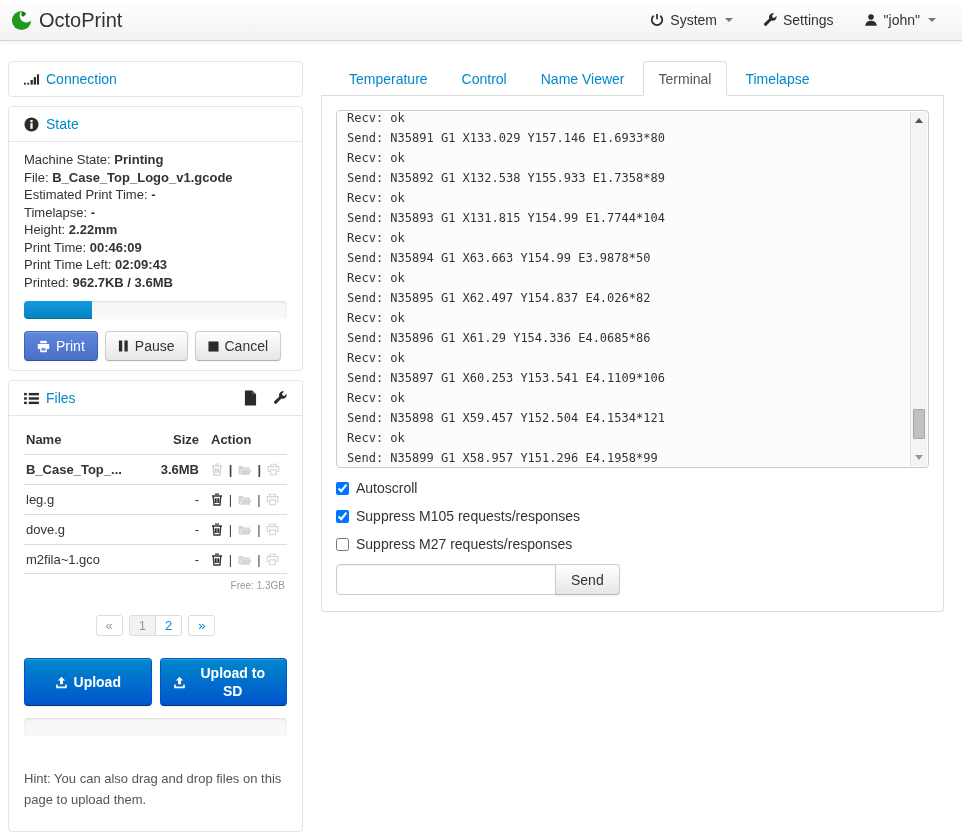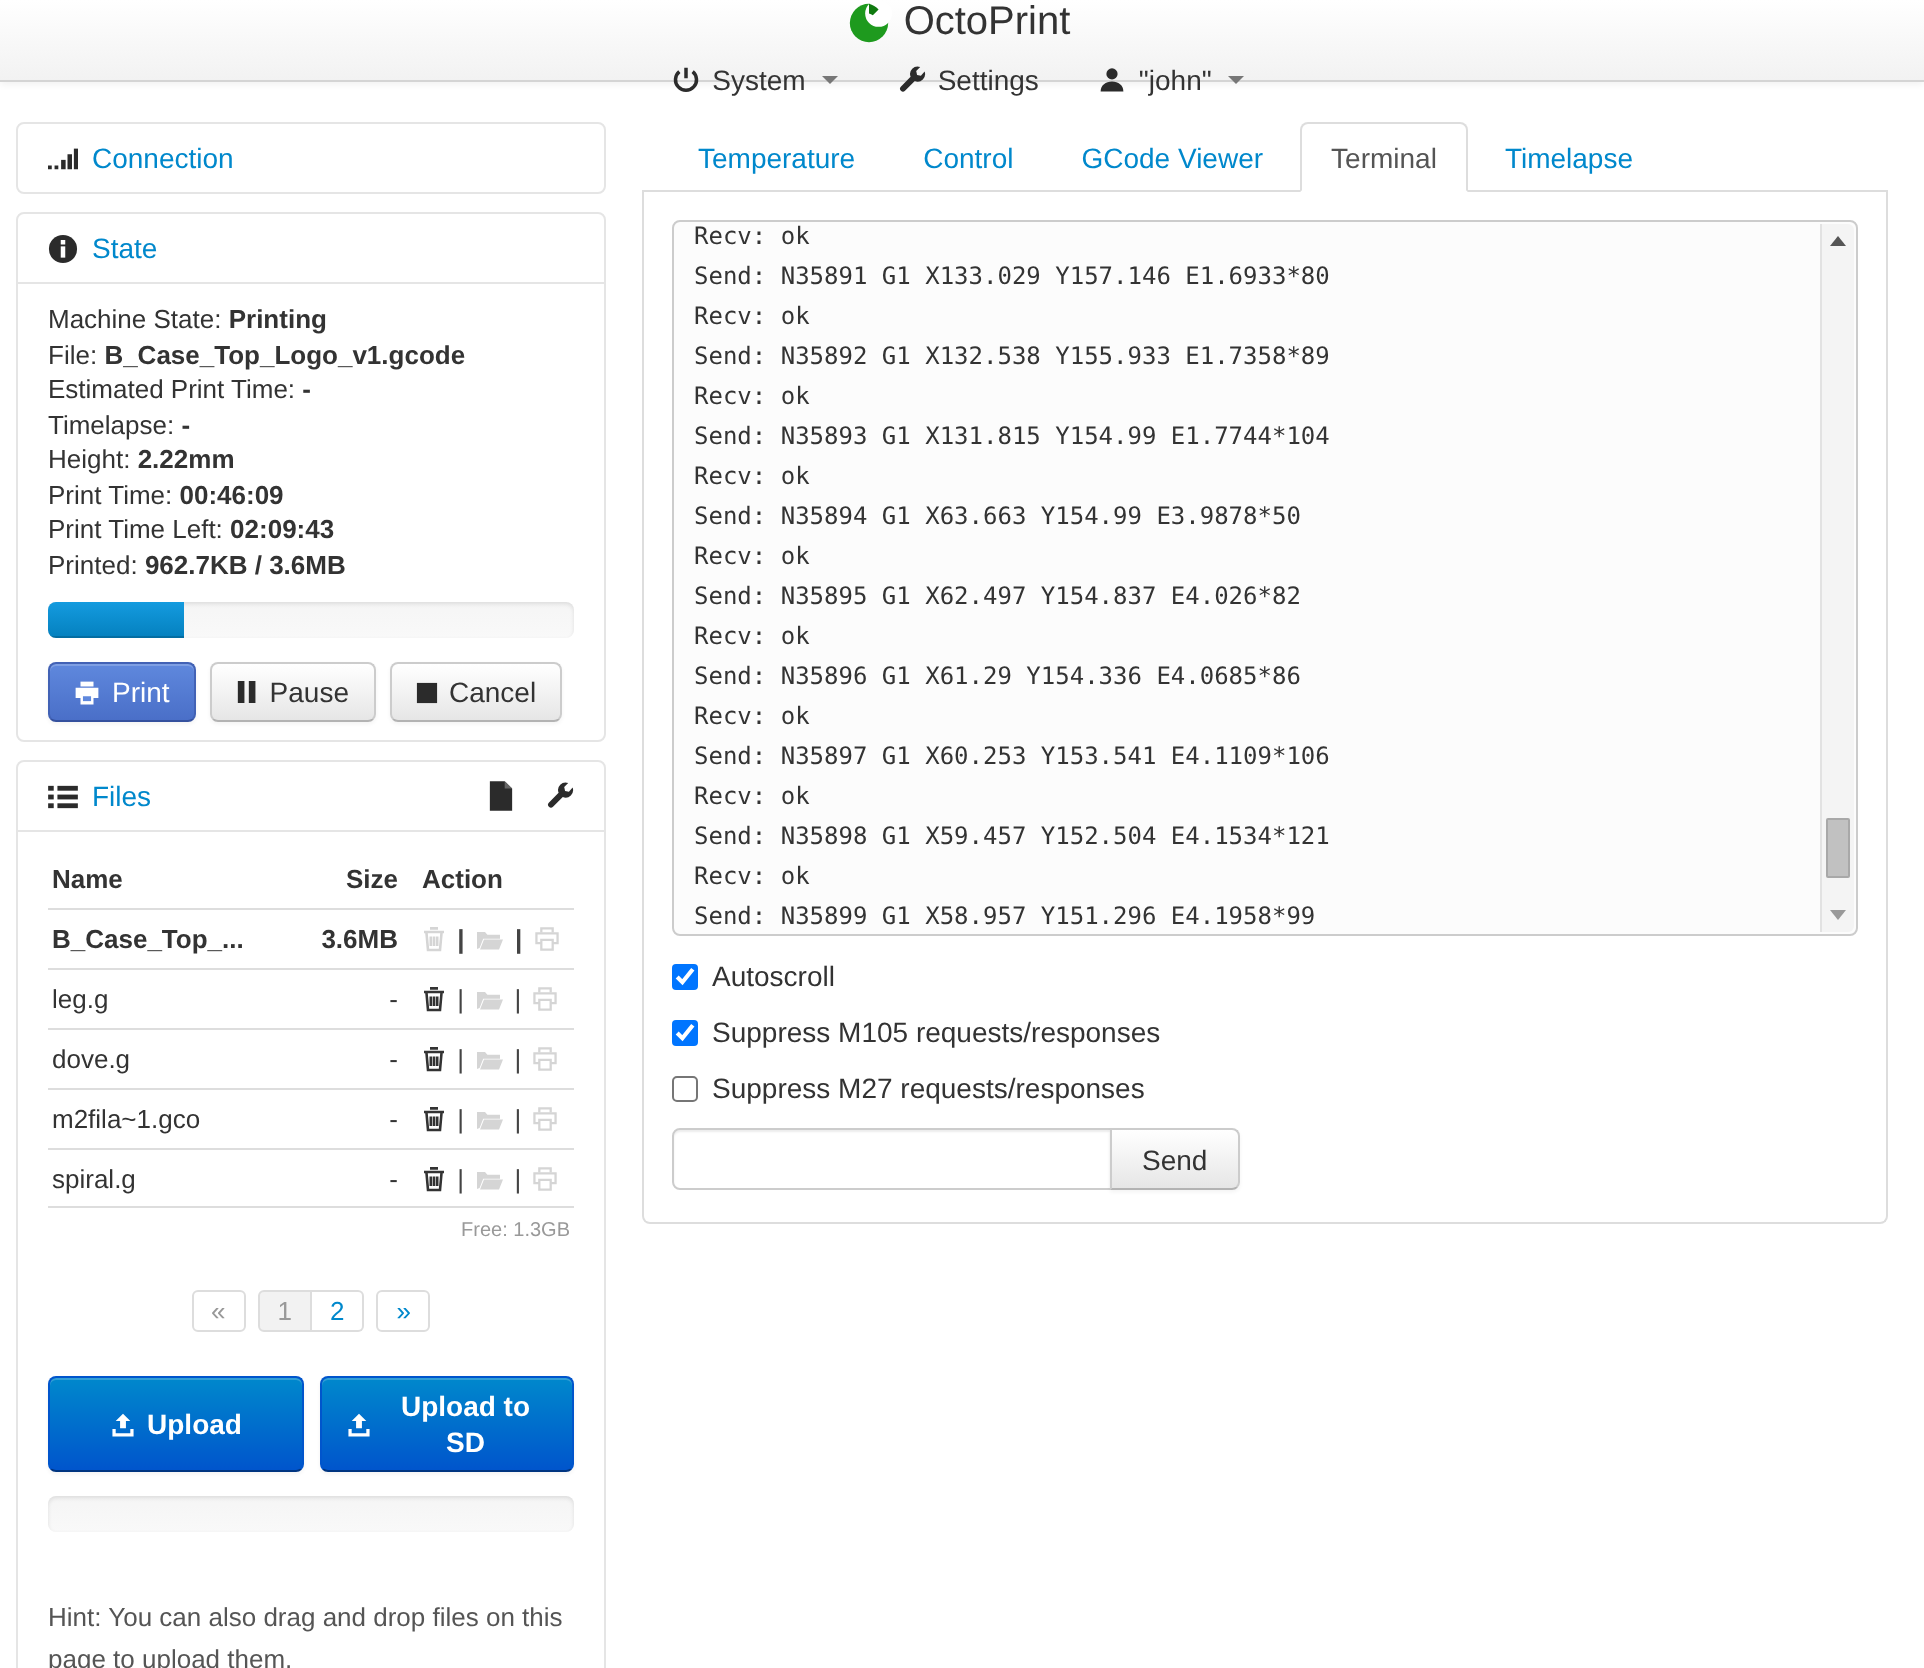--- a/index.html
+++ b/index.html
@@ -12,21 +12,20 @@
   a { text-decoration:none; }
 
   
   .navbar {
     height:41px; width:100%;
     background:linear-gradient(#ffffff,#f2f2f2);
     border-bottom:1px solid #d4d4d4;
     box-shadow:0 1px 4px rgba(0,0,0,.065);
     display:flex; align-items:center; justify-content:space-between;
     padding:0 14px 0 10px;
-    flex-direction:column;
   }
   .brand { display:flex; align-items:center; gap:6px; font-size:20px; color:#333; cursor:pointer; }
   .nav-right { display:flex; align-items:center; gap:6px; }
   .nav-item {
     display:flex; align-items:center; gap:6px; color:#333;
     padding:9px 12px; cursor:pointer; font-size:14px;
   }
   .caret {
     display:inline-block; width:0; height:0; margin-left:2px;
     border-left:4px solid transparent; border-right:4px solid transparent;
@@ -422,40 +421,20 @@
                       <path d="M2 10.8l2-5h9.5l-2 5z"></path>
                     </svg></span>
                 <span class="sep">|</span>
                 <span class="ic ic-disabled"><svg width="13" height="13" viewBox="0 0 16 16" fill="none" stroke="currentColor" stroke-width="1.4">
                       <path d="M4.5 4V1.5h7V4"></path>
                       <path d="M1.5 4.5h13v6h-13z"></path>
                       <path d="M4.5 8.5h7v6h-7z" fill="#fff"></path>
                     </svg></span>
               </td>
             </tr>
-            <tr>
-              <td>spiral.g</td>
-              <td class="cell-size">-</td>
-              <td class="action-cell">
-                <span class="ic ic-enabled"><svg width="12" height="13" viewBox="0 0 12 13" fill="none" stroke="currentColor" stroke-width="1.3">
-                      <path d="M1 3h10M4 1.2h4M2.2 3l.8 9h6l.8-9M4.4 5.2v4.8M6 5.2v4.8M7.6 5.2v4.8"></path>
-                    </svg></span>
-                <span class="sep">|</span>
-                <span class="ic ic-disabled"><svg width="14" height="12" viewBox="0 0 14 12" fill="currentColor">
-                      <path d="M0.5 10.5V2h4l1.2 1.4h6.3v2H3.6L1.8 10z"></path>
-                      <path d="M2 10.8l2-5h9.5l-2 5z"></path>
-                    </svg></span>
-                <span class="sep">|</span>
-                <span class="ic ic-disabled"><svg width="13" height="13" viewBox="0 0 16 16" fill="none" stroke="currentColor" stroke-width="1.4">
-                      <path d="M4.5 4V1.5h7V4"></path>
-                      <path d="M1.5 4.5h13v6h-13z"></path>
-                      <path d="M4.5 8.5h7v6h-7z" fill="#fff"></path>
-                    </svg></span>
-              </td>
-            </tr>
           </tbody>
         </table>
         <div class="free-row">Free: 1.3GB</div>
 
         <div class="pager">
           <span class="pg">
               <span class="disabled">«</span>
             </span>
           <span class="pg">
             <span class="active">1</span>
@@ -490,21 +469,21 @@
 
         <div class="hint">Hint: You can also drag and drop files on this page to upload them.</div>
       </div>
     </div>
   </div>
 
   <div class="main">
     <div class="tabs">
       <div class="tab">Temperature</div>
       <div class="tab">Control</div>
-      <div class="tab">GCode Viewer</div>
+      <div class="tab">Name Viewer</div>
       <div class="tab active">Terminal</div>
       <div class="tab">Timelapse</div>
     </div>
 
     <div class="tab-content">
       <div class="terminal">
         <div class="term-lines">
           <div class="term-line">Recv: ok</div>
           <div class="term-line">Send: N35891 G1 X133.029 Y157.146 E1.6933*80</div>
           <div class="term-line">Recv: ok</div>

